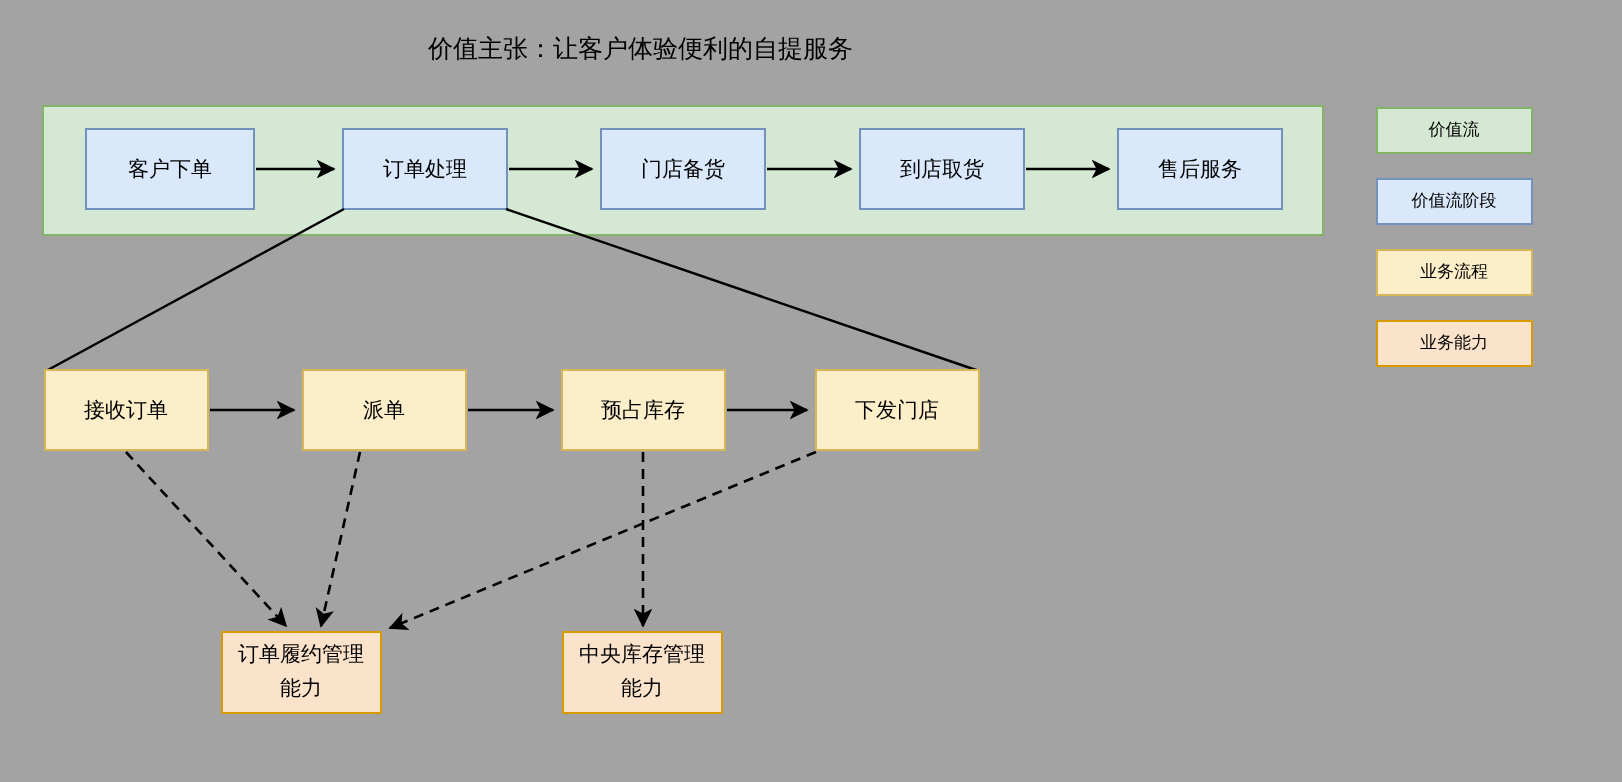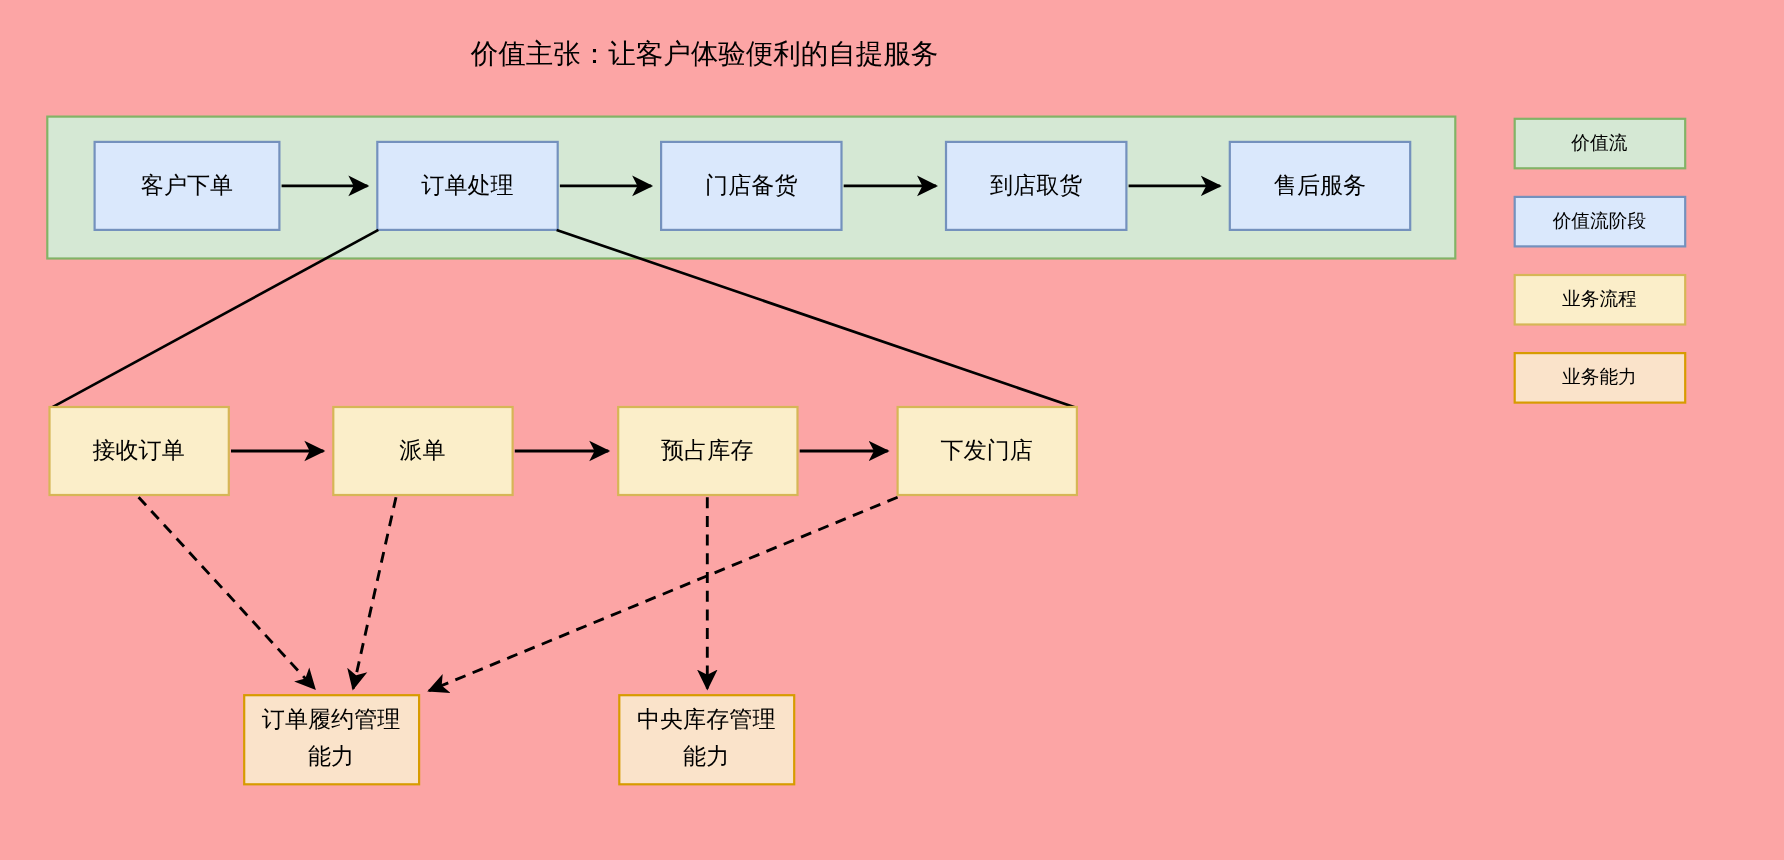--- a/index.html
+++ b/index.html
@@ -10,21 +10,21 @@
   body {
     width: 1622px;
     height: 782px;
     font-family: "Liberation Sans", "DejaVu Sans", sans-serif;
     overflow: hidden;
   }
   #stage {
     position: relative;
     width: 1622px;
     height: 782px;
-    background: #fca5a5;
+    background: #a3a3a3;
   }
   svg#diagram {
     position: absolute;
     left: 0;
     top: 0;
     width: 1622px;
     height: 782px;
   }
   .diagram-title {
     font-size: 25px;

